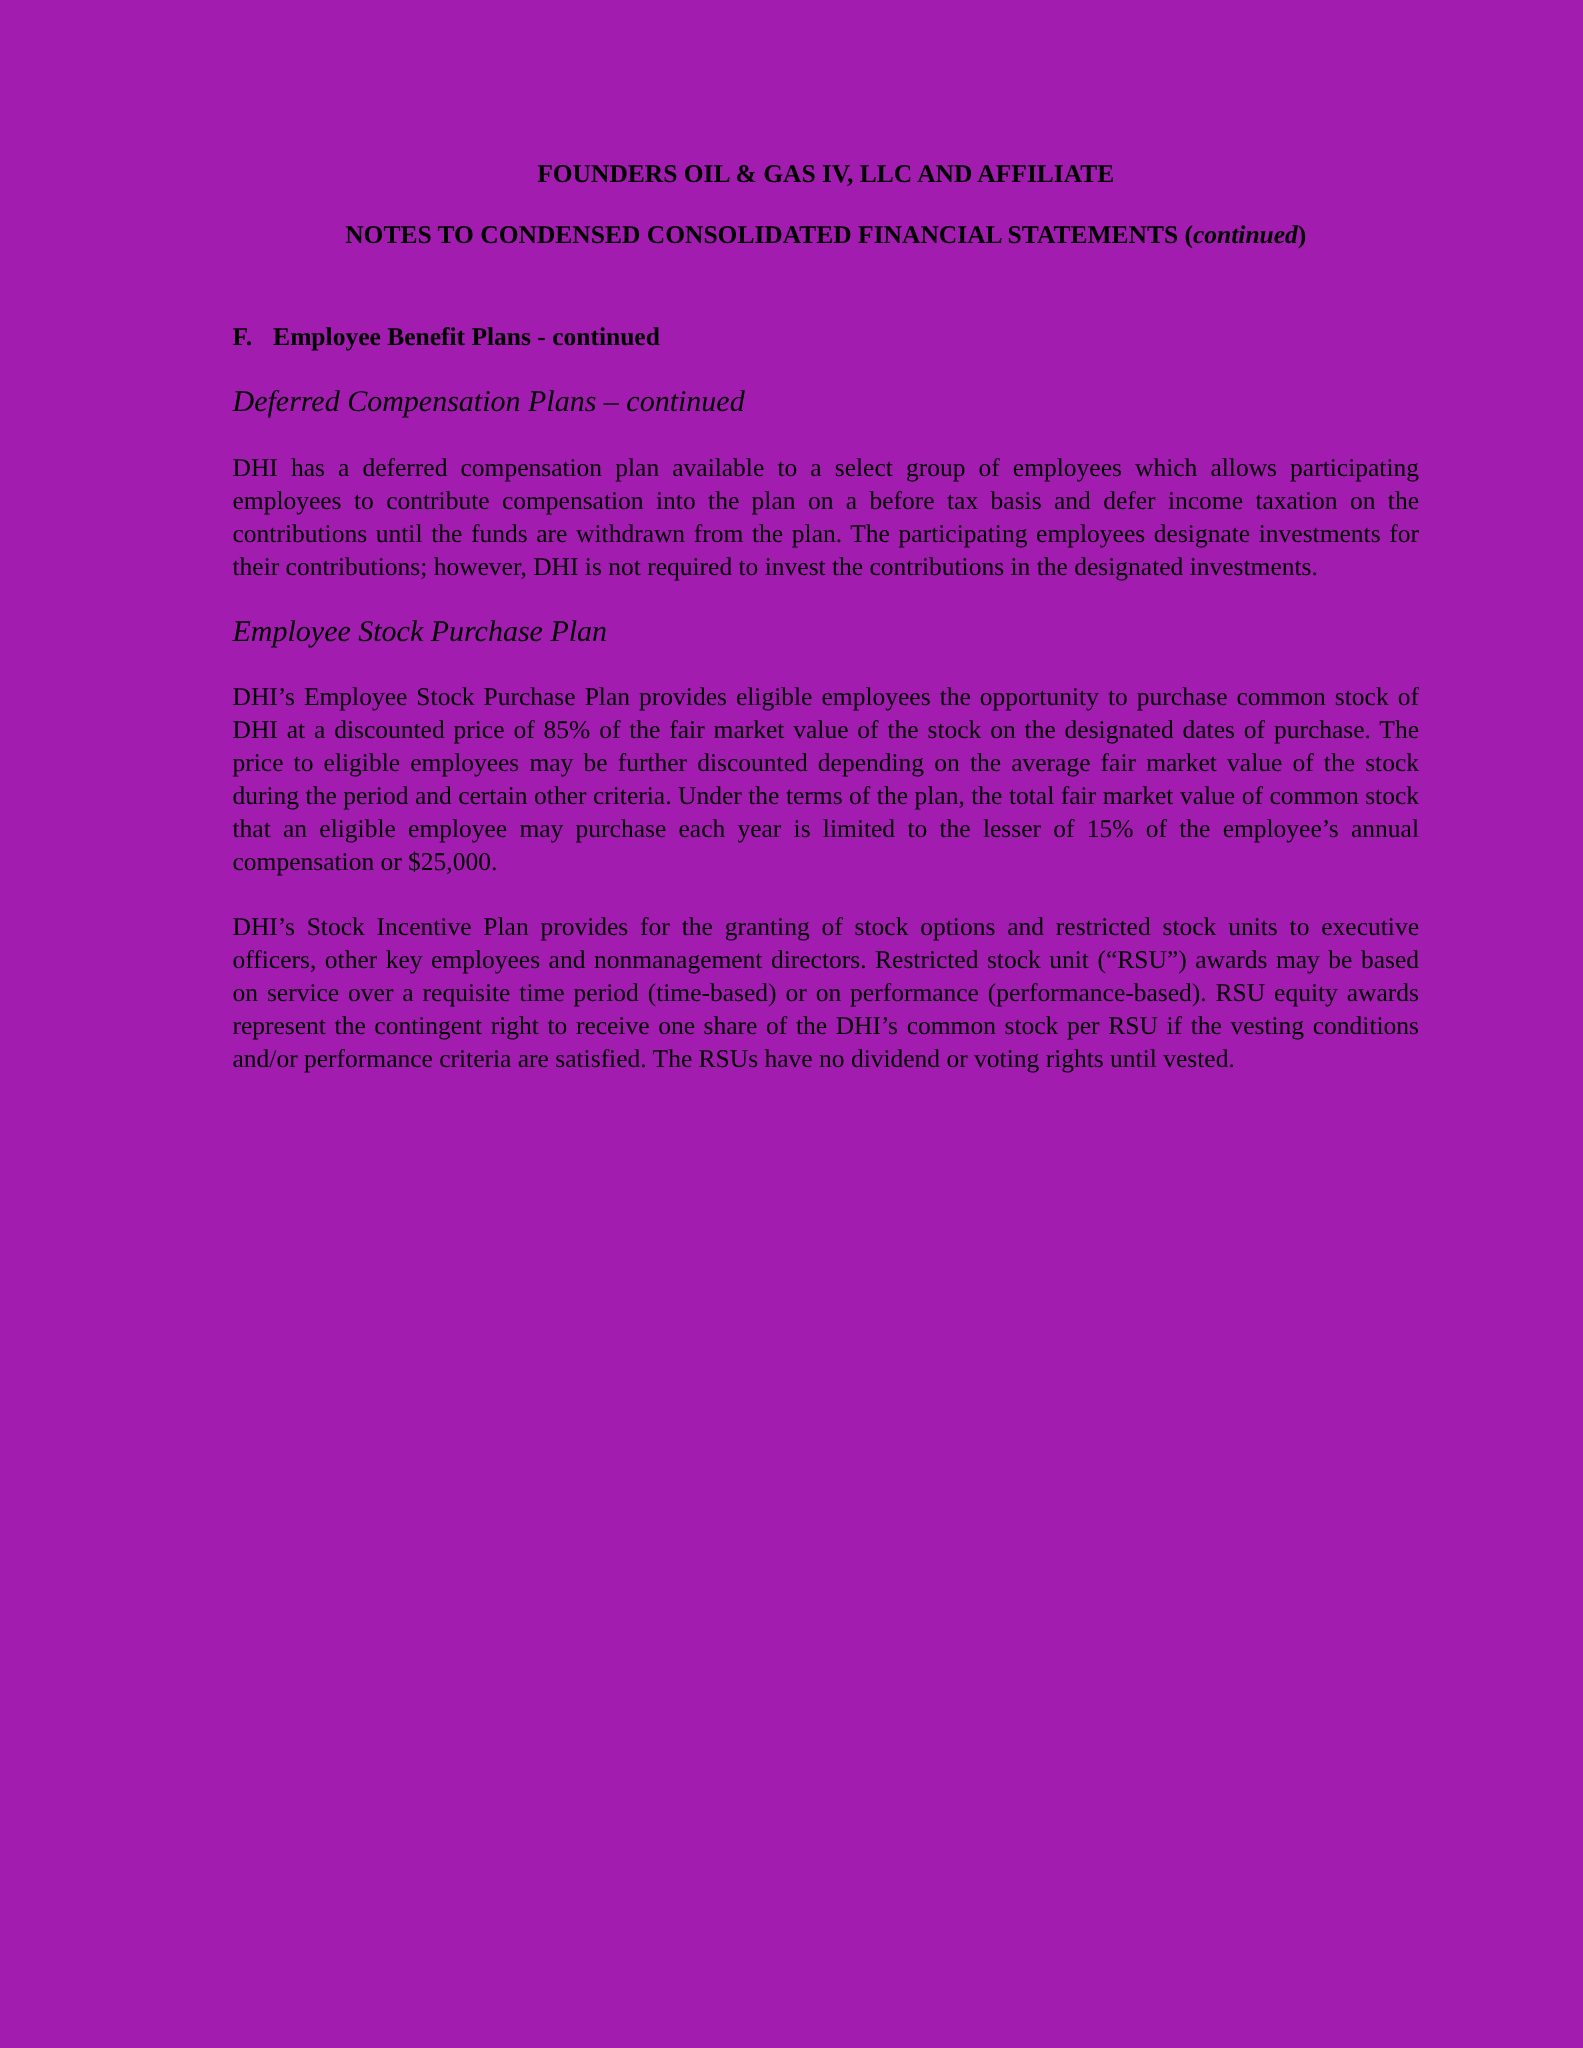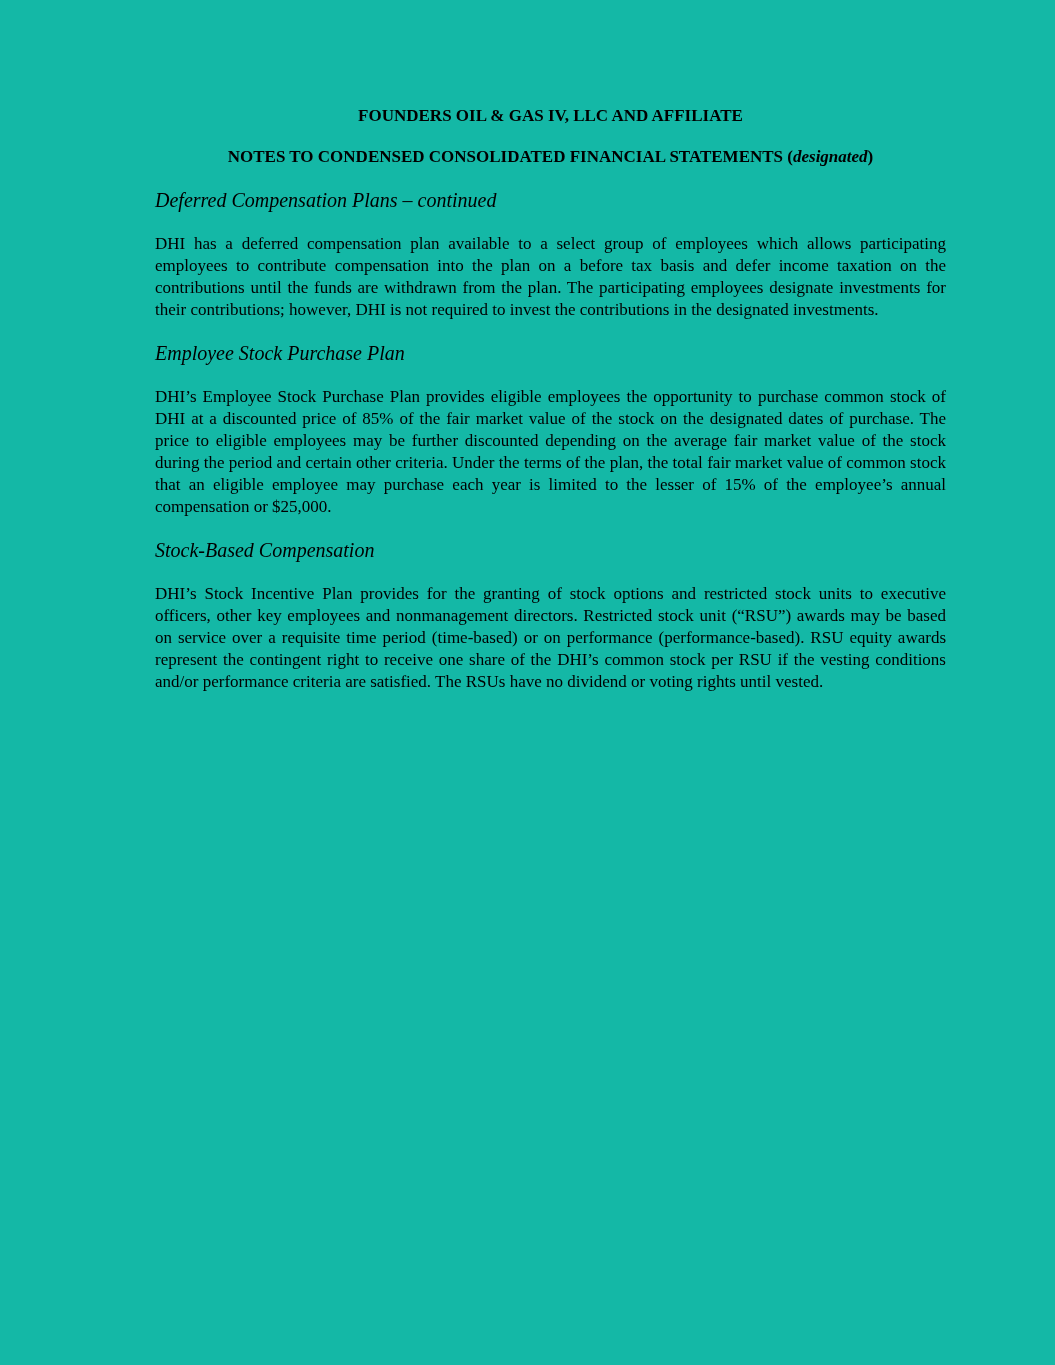--- a/index.html
+++ b/index.html
@@ -5,21 +5,21 @@
   * { margin: 0; padding: 0; box-sizing: border-box; }
   html, body {
     background: #ffffff;
     font-family: "Liberation Serif", "DejaVu Serif", serif;
     color: #000000;
   }
   .page {
     position: relative;
     width: 1055px;
     height: 1365px;
-    background: #14b8a6;
+    background: #a21caf;
     padding: 104px 109px 0 155px;
     overflow: hidden;
   }
   .doc-header { text-align: center; }
   .doc-title {
     font-weight: bold;
     font-size: 17px;
     line-height: 23px;
   }
   .doc-subtitle {
@@ -59,28 +59,30 @@
     line-height: 23px;
   }
 </style>
 </head>
 <body>
 
 <div class="page">
 
   <div class="doc-header">
     <div class="doc-title">FOUNDERS OIL &amp; GAS IV, LLC AND AFFILIATE</div>
-    <div class="doc-subtitle"><span>NOTES TO CONDENSED CONSOLIDATED FINANCIAL STATEMENTS (</span><span class="ital">designated</span><span>)</span></div>
+    <div class="doc-subtitle"><span>NOTES TO CONDENSED CONSOLIDATED FINANCIAL STATEMENTS (</span><span class="ital">continued</span><span>)</span></div>
   </div>
 
+  <div class="section-heading">
+    <span class="sec-label">F.</span><span>Employee Benefit Plans - continued</span>
+  </div>
 
   <div class="sub-heading">Deferred Compensation Plans – continued</div>
   <div class="para">DHI has a deferred compensation plan available to a select group of employees which allows participating employees to contribute compensation into the plan on a before tax basis and defer income taxation on the contributions until the funds are withdrawn from the plan.  The participating employees designate investments for their contributions; however, DHI is not required to invest the contributions in the designated investments.</div>
 
   <div class="sub-heading">Employee Stock Purchase Plan</div>
   <div class="para">DHI’s Employee Stock Purchase Plan provides eligible employees the opportunity to purchase common stock of DHI at a discounted price of 85% of the fair market value of the stock on the designated dates of purchase. The price to eligible employees may be further discounted depending on the average fair market value of the stock during the period and certain other criteria. Under the terms of the plan, the total fair market value of common stock that an eligible employee may purchase each year is limited to the lesser of 15% of the employee’s annual compensation or $25,000.</div>
 
 
-  <div class="sub-heading">Stock-Based Compensation</div>
   <div class="para">DHI’s Stock Incentive Plan provides for the granting of stock options and restricted stock units to executive officers, other key employees and nonmanagement directors.  Restricted stock unit (“RSU”) awards may be based on service over a requisite time period (time-based) or on performance (performance-based).  RSU equity awards represent the contingent right to receive one share of the DHI’s common stock per RSU if the vesting conditions and/or performance criteria are satisfied.  The RSUs have no dividend or voting rights until vested.</div>
 
 
 </div>
 
 </body></html>

